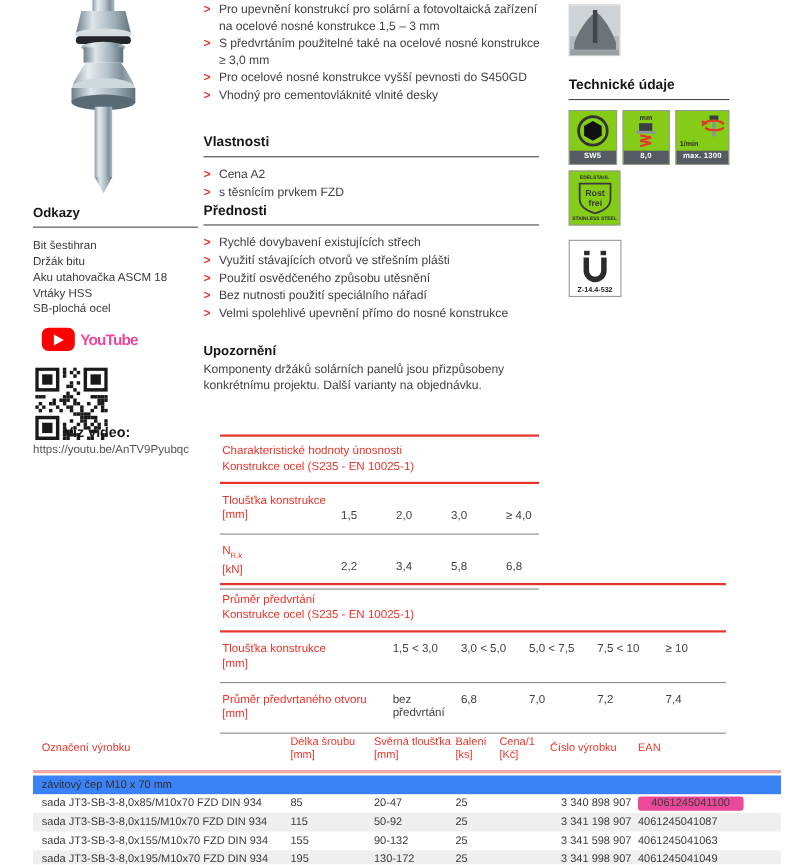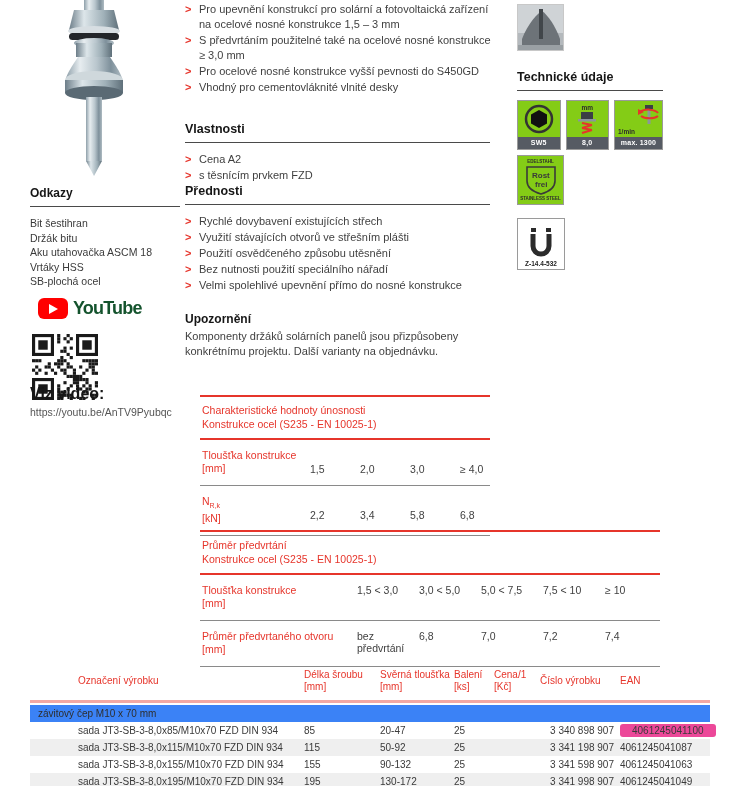--- a/index.html
+++ b/index.html
@@ -13,25 +13,25 @@
   
   .bullet{display:flex;font-size:11px;line-height:15px;color:#3f3f3f;margin-bottom:1px;}
   .bullet .bm{color:#e6352b;font-weight:bold;width:14px;flex:none;}
   
   .linkitem{font-size:10.5px;line-height:14.5px;color:#3a3a3a;cursor:pointer;}
   
   .yt{display:flex;align-items:center;cursor:pointer;}
   .yt-badge{width:30px;height:21px;background:#ff0000;border-radius:6px;position:relative;margin-right:5px;}
   .yt-badge:after{content:"";position:absolute;left:11px;top:5.5px;border-left:9px solid #fff;
                   border-top:5px solid transparent;border-bottom:5px solid transparent;}
-  .yt-word{font-size:18px;font-weight:bold;color:#14532d;letter-spacing:-0.8px;}
+  .yt-word{font-size:14px;font-weight:bold;color:#ec4899;letter-spacing:-0.8px;}
   
   #qr{width:66px;height:66px;background:#fff;}
   
-  .vid-label{font-weight:bold;font-size:16px;color:#161616;margin-bottom:3px;}
+  .vid-label{font-weight:bold;font-size:13px;color:#161616;margin-bottom:3px;margin-left:28px;}
   .vid-url{font-size:10.5px;color:#555;}
   
   .note-text{font-size:11px;line-height:15px;color:#3f3f3f;}
   
   .ticon{border:1px solid #9a9a9a;background:#84cc16;display:flex;flex-direction:column;
          align-items:center;justify-content:flex-end;position:relative;}
   .ticon .strip{width:100%;background:#565b63;color:#fff;font-size:7px;font-weight:bold;
                 text-align:center;line-height:12px;letter-spacing:0.2px;}
   .ticon .topface{flex:1;display:flex;flex-direction:column;align-items:center;justify-content:center;width:100%;}
   .tiny-top{font-size:6.5px;font-weight:bold;color:#2c2c2c;line-height:7px;}
@@ -46,21 +46,21 @@
   .t2 .lbl{width:155px;} .t2 .v{width:62px;padding-right:4px;box-sizing:border-box;}
   sub{font-size:7px;}
   
   .phead{display:flex;align-items:center;color:#e6352b;font-size:10px;line-height:12px;
          border-bottom:3px solid #f2a8a4;padding:6px 0 7px;}
   .pgroup{background:#3b82f6;color:#2e2e2e;font-size:10px;height:17px;line-height:17px;
           padding-left:8px;margin-top:2px;}
   .prow{display:flex;align-items:center;font-size:10px;height:17px;color:#3a3a3a;}
   .prow.alt{background:#efefef;}
   .c{flex:none;}
-  .c.name{width:232px;padding-left:8px;box-sizing:border-box;margin-left:40px;}
+  .c.name{width:232px;padding-left:8px;box-sizing:border-box;}
   .c.delka{width:76px;padding-left:2px;box-sizing:border-box;}
   .c.sverna{width:74px;padding-left:2px;box-sizing:border-box;}
   .c.baleni{width:40px;padding-left:2px;box-sizing:border-box;}
   .c.cena{width:46px;padding-left:2px;box-sizing:border-box;}
   .c.cislo{width:76px;text-align:right;}
   .c.ean{width:130px;padding-left:6px;box-sizing:border-box;}
   .hl{background:#ec4899;border-radius:3px;padding:1px 12px;margin-top:40px;}
   .hdr2 span{display:block;}
 </style>
 </head>

